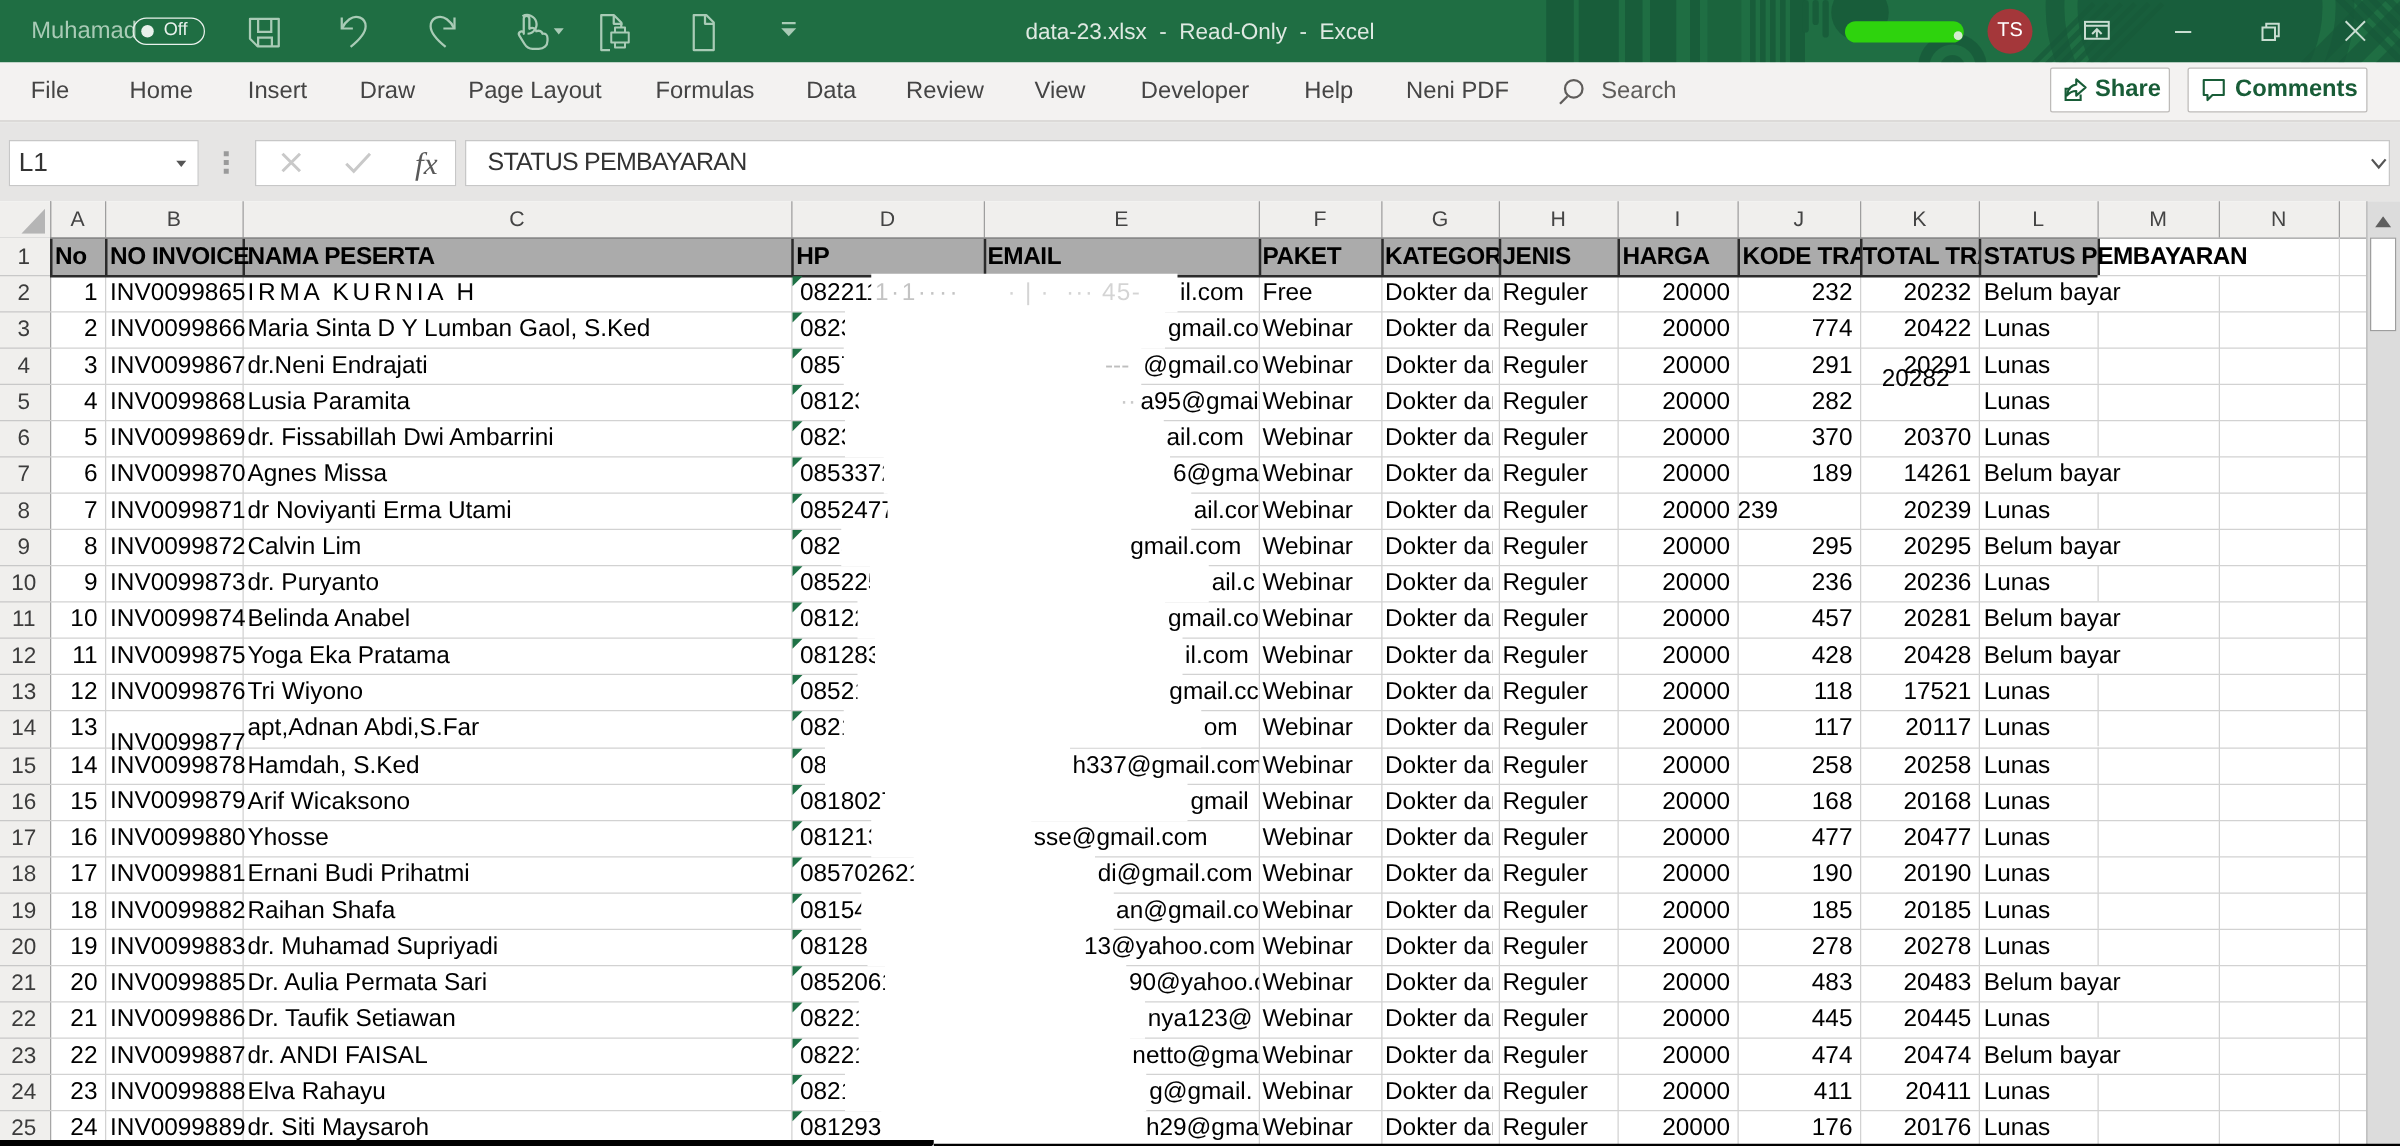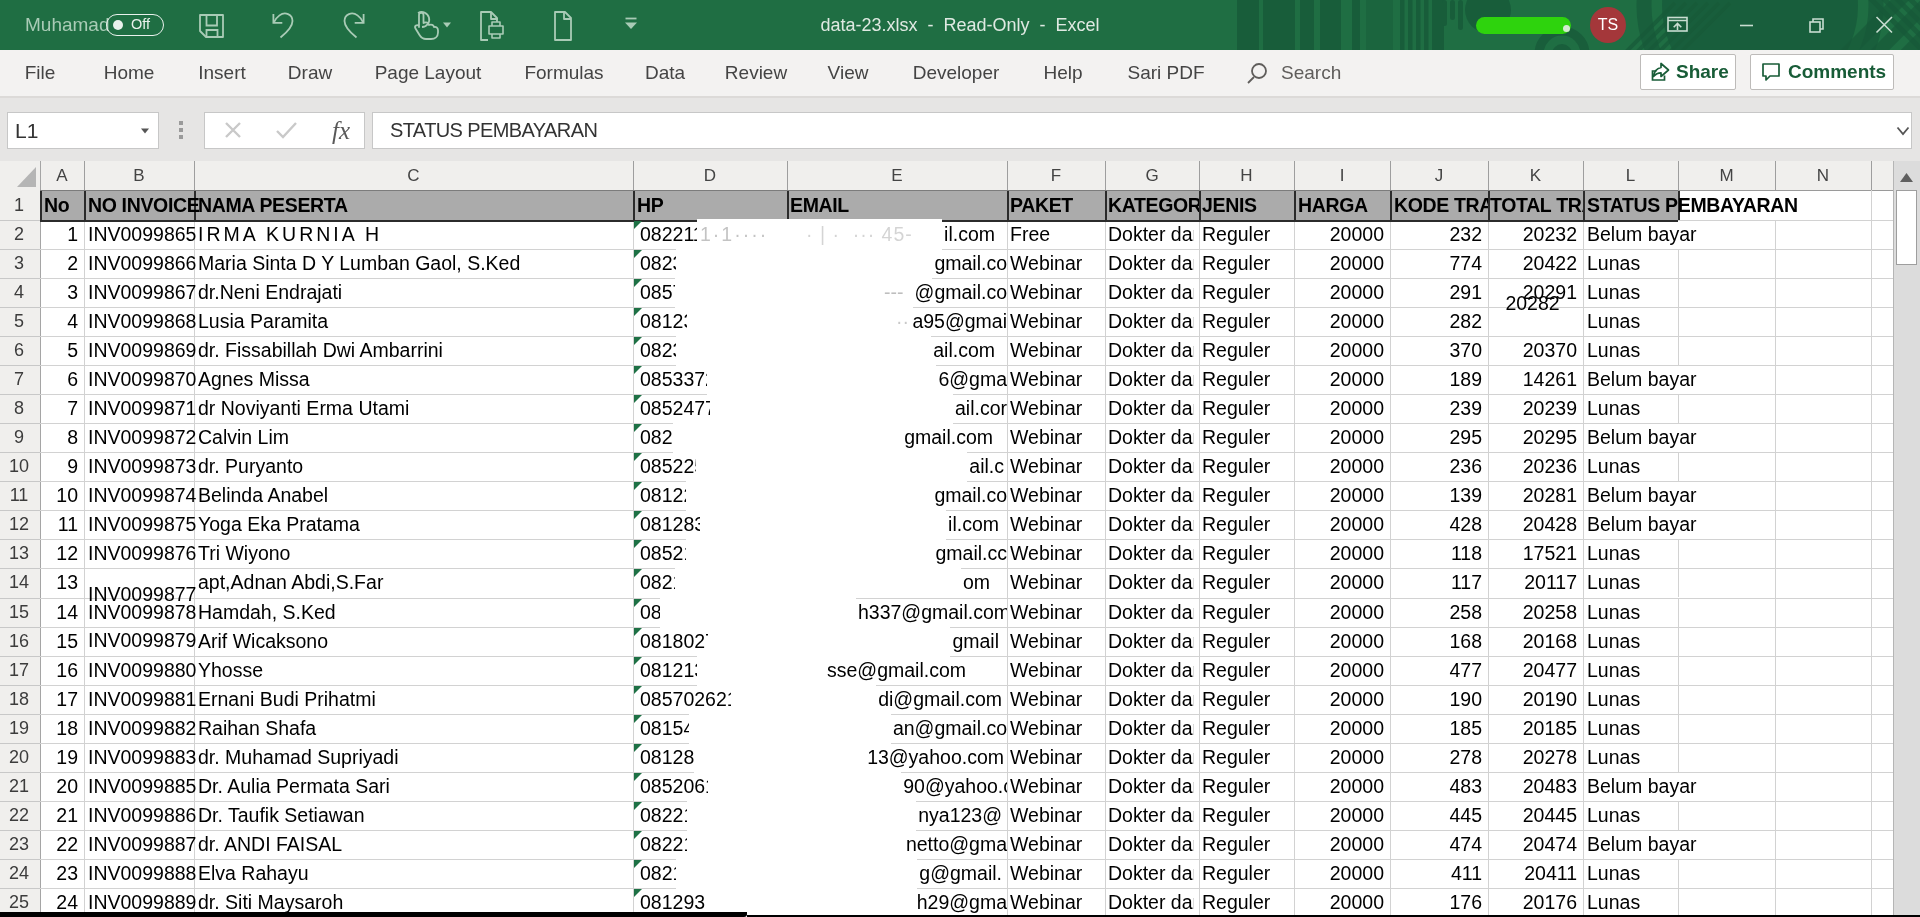--- a/index.html
+++ b/index.html
@@ -96,21 +96,21 @@
 <div class="ab" style="left:49px;top:50px;width:160px;height:46px;line-height:46px;text-align:center;font-size:19px;color:#444444">Home</div>
 <div class="ab" style="left:142px;top:50px;width:160px;height:46px;line-height:46px;text-align:center;font-size:19px;color:#444444">Insert</div>
 <div class="ab" style="left:230px;top:50px;width:160px;height:46px;line-height:46px;text-align:center;font-size:19px;color:#444444">Draw</div>
 <div class="ab" style="left:348px;top:50px;width:160px;height:46px;line-height:46px;text-align:center;font-size:19px;color:#444444">Page Layout</div>
 <div class="ab" style="left:484px;top:50px;width:160px;height:46px;line-height:46px;text-align:center;font-size:19px;color:#444444">Formulas</div>
 <div class="ab" style="left:585px;top:50px;width:160px;height:46px;line-height:46px;text-align:center;font-size:19px;color:#444444">Data</div>
 <div class="ab" style="left:676px;top:50px;width:160px;height:46px;line-height:46px;text-align:center;font-size:19px;color:#444444">Review</div>
 <div class="ab" style="left:768px;top:50px;width:160px;height:46px;line-height:46px;text-align:center;font-size:19px;color:#444444">View</div>
 <div class="ab" style="left:876px;top:50px;width:160px;height:46px;line-height:46px;text-align:center;font-size:19px;color:#444444">Developer</div>
 <div class="ab" style="left:983px;top:50px;width:160px;height:46px;line-height:46px;text-align:center;font-size:19px;color:#444444">Help</div>
-<div class="ab" style="left:1086px;top:50px;width:160px;height:46px;line-height:46px;text-align:center;font-size:19px;color:#444444">Sari PDF</div>
+<div class="ab" style="left:1086px;top:50px;width:160px;height:46px;line-height:46px;text-align:center;font-size:19px;color:#444444">Neni PDF</div>
 <svg class="ab" style="left:1246px;top:60px" width="30" height="28" viewBox="0 0 30 28" fill="none" stroke="#5f5d5b" stroke-width="1.8">
     <circle cx="13" cy="11" r="7"></circle>
     <line x1="8" y1="17" x2="2" y2="23"></line>
   </svg>
 <div class="ab" style="left:1281px;top:50px;height:46px;line-height:46px;font-size:19px;color:#5f5d5b">Search</div>
 <div class="ab" style="left:1640px;top:54px;width:96px;height:36px;background:#fff;border:1px solid #bdbbb9;border-radius:2px"></div>
 <svg class="ab" style="left:1650px;top:61px" width="24" height="22" viewBox="0 0 24 22" fill="none" stroke="#185c37" stroke-width="1.7">
     <path d="M11 6.5 C6 7.5 4 11.5 3.5 15.5 C6 12.5 8 11.8 11 11.8 V15.5 L18.5 9 L11 2.5 Z" stroke-linejoin="round"></path>
     <path d="M14.5 14.5 v4.5 h-12 v-9 h4"></path>
   </svg>
@@ -395,21 +395,21 @@
 <div class="ab ct" style="left:88px;top:394.0px">INV0099871</div>
 <div class="ab ct" style="left:198px;top:394.0px">dr Noviyanti Erma Utami</div>
 <div class="ab ct" style="left:640px;top:394.0px">0852477123456</div>
 <div class="ab" style="left:787px;top:394.0px;width:220px;height:29px;overflow:hidden">
     <div class="ct" style="position:absolute;right:0px;top:0">ail.cor</div>
   </div>
 <div class="ab ct" style="left:1010px;top:394.0px">Webinar</div>
 <div class="ab ct" style="left:1108px;top:394.0px;width:86px;overflow:hidden">Dokter dan</div>
 <div class="ab ct" style="left:1202px;top:394.0px">Reguler</div>
 <div class="ab ct" style="left:1294px;top:394.0px;width:90px;text-align:right">20000</div>
-<div class="ab ct" style="left:1390px;top:394.0px;width:92px;text-align:right">239</div>
+<div class="ab ct" style="left:1390px;top:394.0px;width:92px;text-align:left">239</div>
 <div class="ab ct" style="left:1488px;top:394.0px;width:89px;text-align:right">20239</div>
 <div class="ab ct" style="left:1587px;top:394.0px">Lunas</div>
 <div class="ab ct" style="left:40px;top:423.1px;width:38px;text-align:right">8</div>
 <div class="ab ct" style="left:88px;top:423.1px">INV0099872</div>
 <div class="ab ct" style="left:198px;top:423.1px">Calvin Lim</div>
 <div class="ab ct" style="left:640px;top:423.1px">0823456789012</div>
 <div class="ab" style="left:787px;top:423.1px;width:220px;height:29px;overflow:hidden">
     <div class="ct" style="position:absolute;right:14px;top:0">gmail.com</div>
   </div>
 <div class="ab ct" style="left:1010px;top:423.1px">Webinar</div>
@@ -437,21 +437,21 @@
 <div class="ab ct" style="left:88px;top:481.2px">INV0099874</div>
 <div class="ab ct" style="left:198px;top:481.2px">Belinda Anabel</div>
 <div class="ab ct" style="left:640px;top:481.2px">0812234567890</div>
 <div class="ab" style="left:787px;top:481.2px;width:220px;height:29px;overflow:hidden">
     <div class="ct" style="position:absolute;right:0px;top:0">gmail.co</div>
   </div>
 <div class="ab ct" style="left:1010px;top:481.2px">Webinar</div>
 <div class="ab ct" style="left:1108px;top:481.2px;width:86px;overflow:hidden">Dokter dan</div>
 <div class="ab ct" style="left:1202px;top:481.2px">Reguler</div>
 <div class="ab ct" style="left:1294px;top:481.2px;width:90px;text-align:right">20000</div>
-<div class="ab ct" style="left:1390px;top:481.2px;width:92px;text-align:right">139</div>
+<div class="ab ct" style="left:1390px;top:481.2px;width:92px;text-align:right">457</div>
 <div class="ab ct" style="left:1488px;top:481.2px;width:89px;text-align:right">20281</div>
 <div class="ab ct" style="left:1587px;top:481.2px">Belum bayar</div>
 <div class="ab ct" style="left:40px;top:510.3px;width:38px;text-align:right">11</div>
 <div class="ab ct" style="left:88px;top:510.3px">INV0099875</div>
 <div class="ab ct" style="left:198px;top:510.3px">Yoga Eka Pratama</div>
 <div class="ab ct" style="left:640px;top:510.3px">0812833456789</div>
 <div class="ab" style="left:787px;top:510.3px;width:220px;height:29px;overflow:hidden">
     <div class="ct" style="position:absolute;right:8px;top:0">il.com</div>
   </div>
 <div class="ab ct" style="left:1010px;top:510.3px">Webinar</div>

